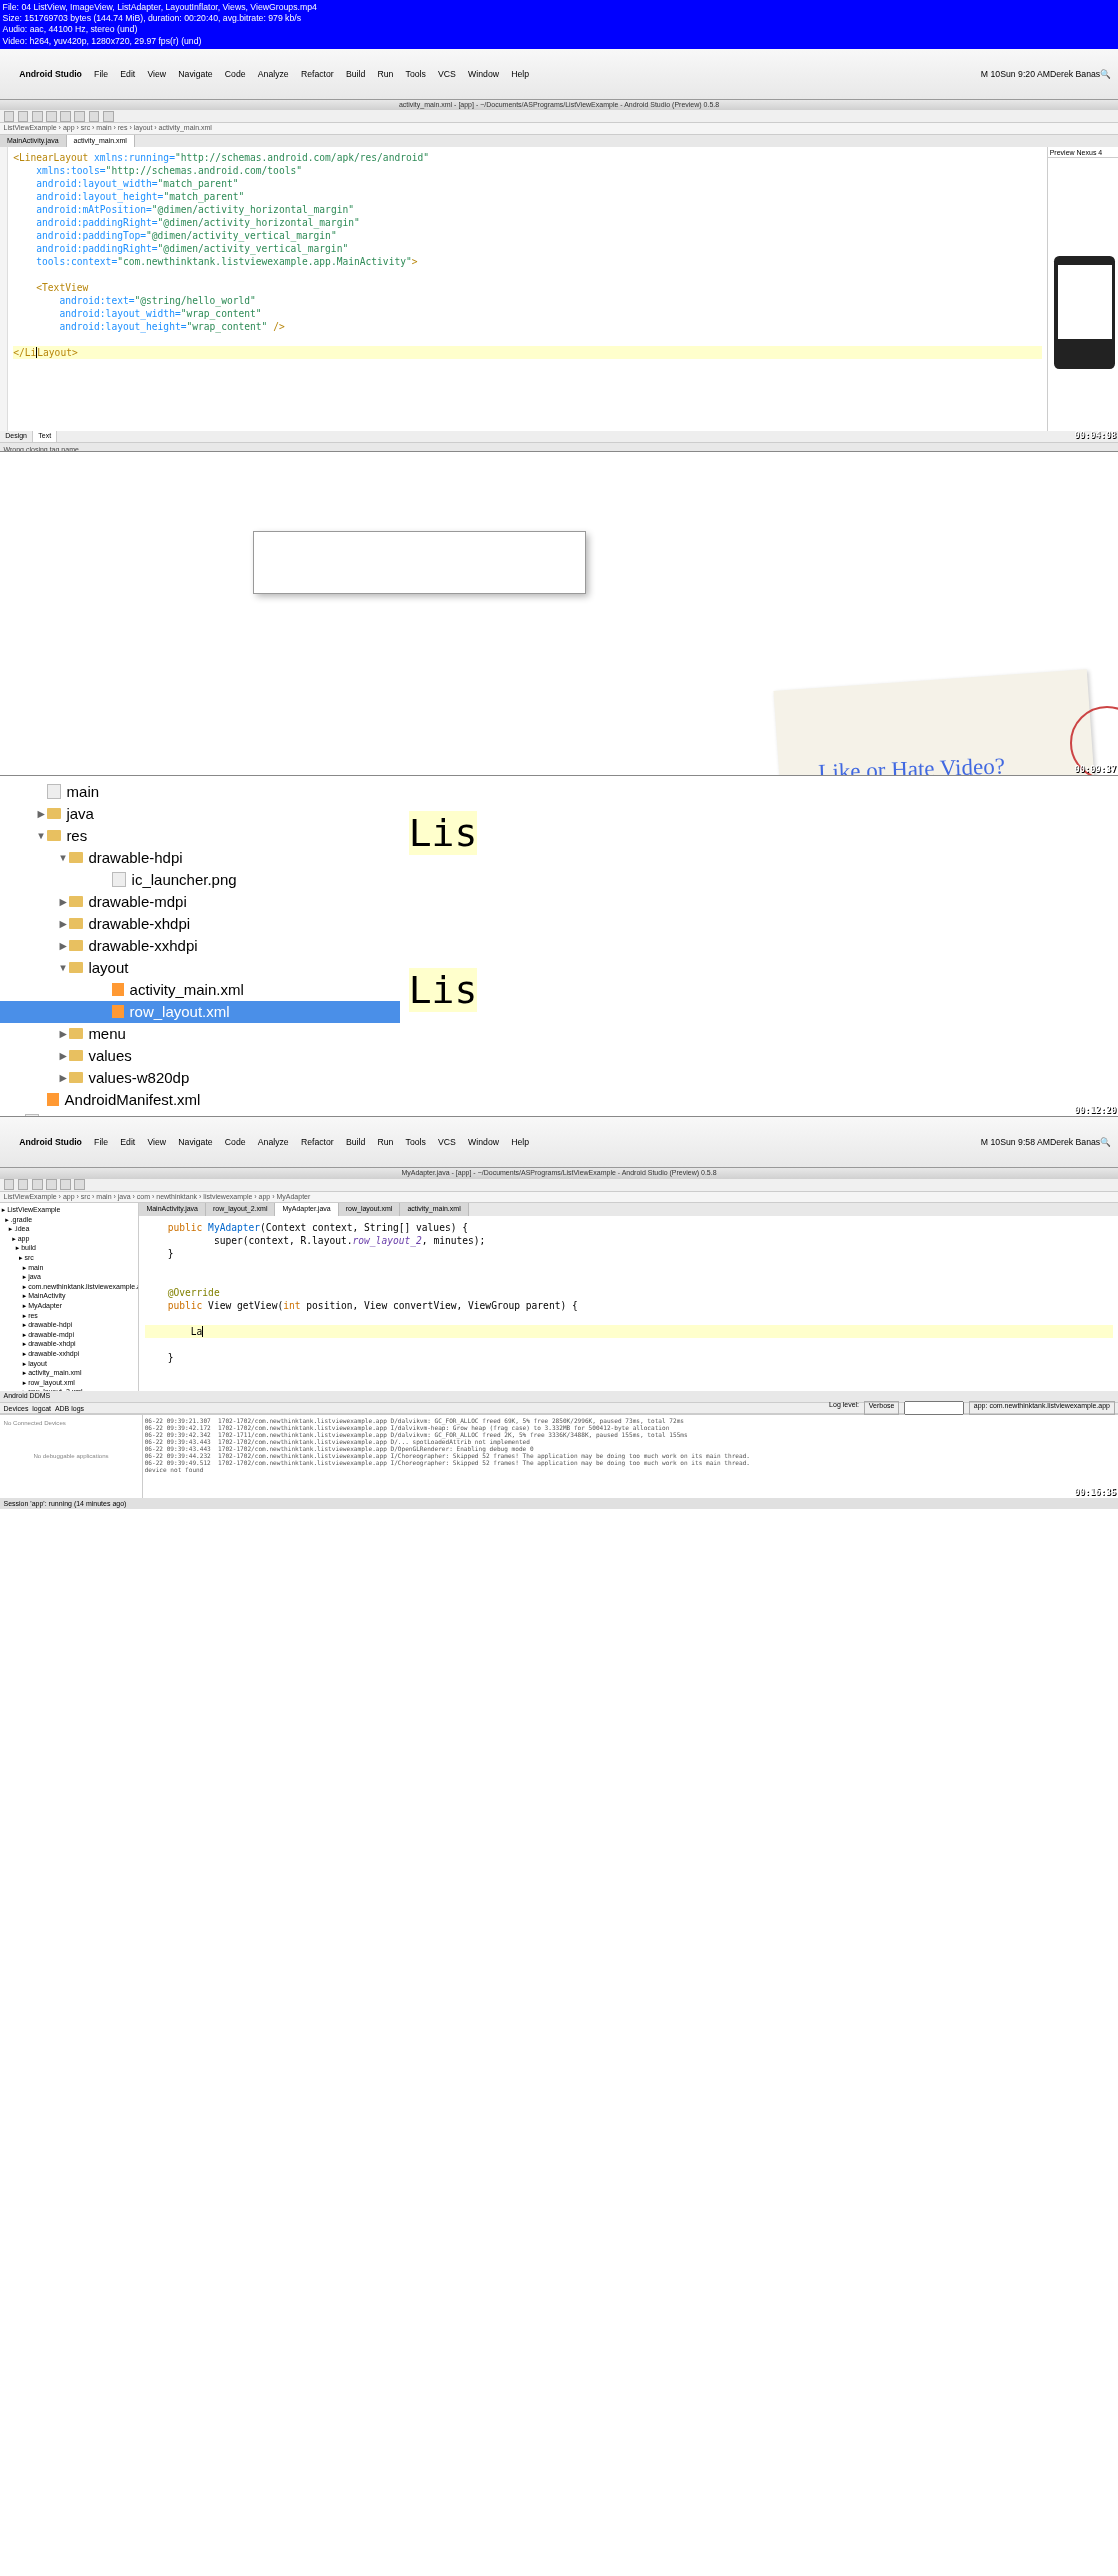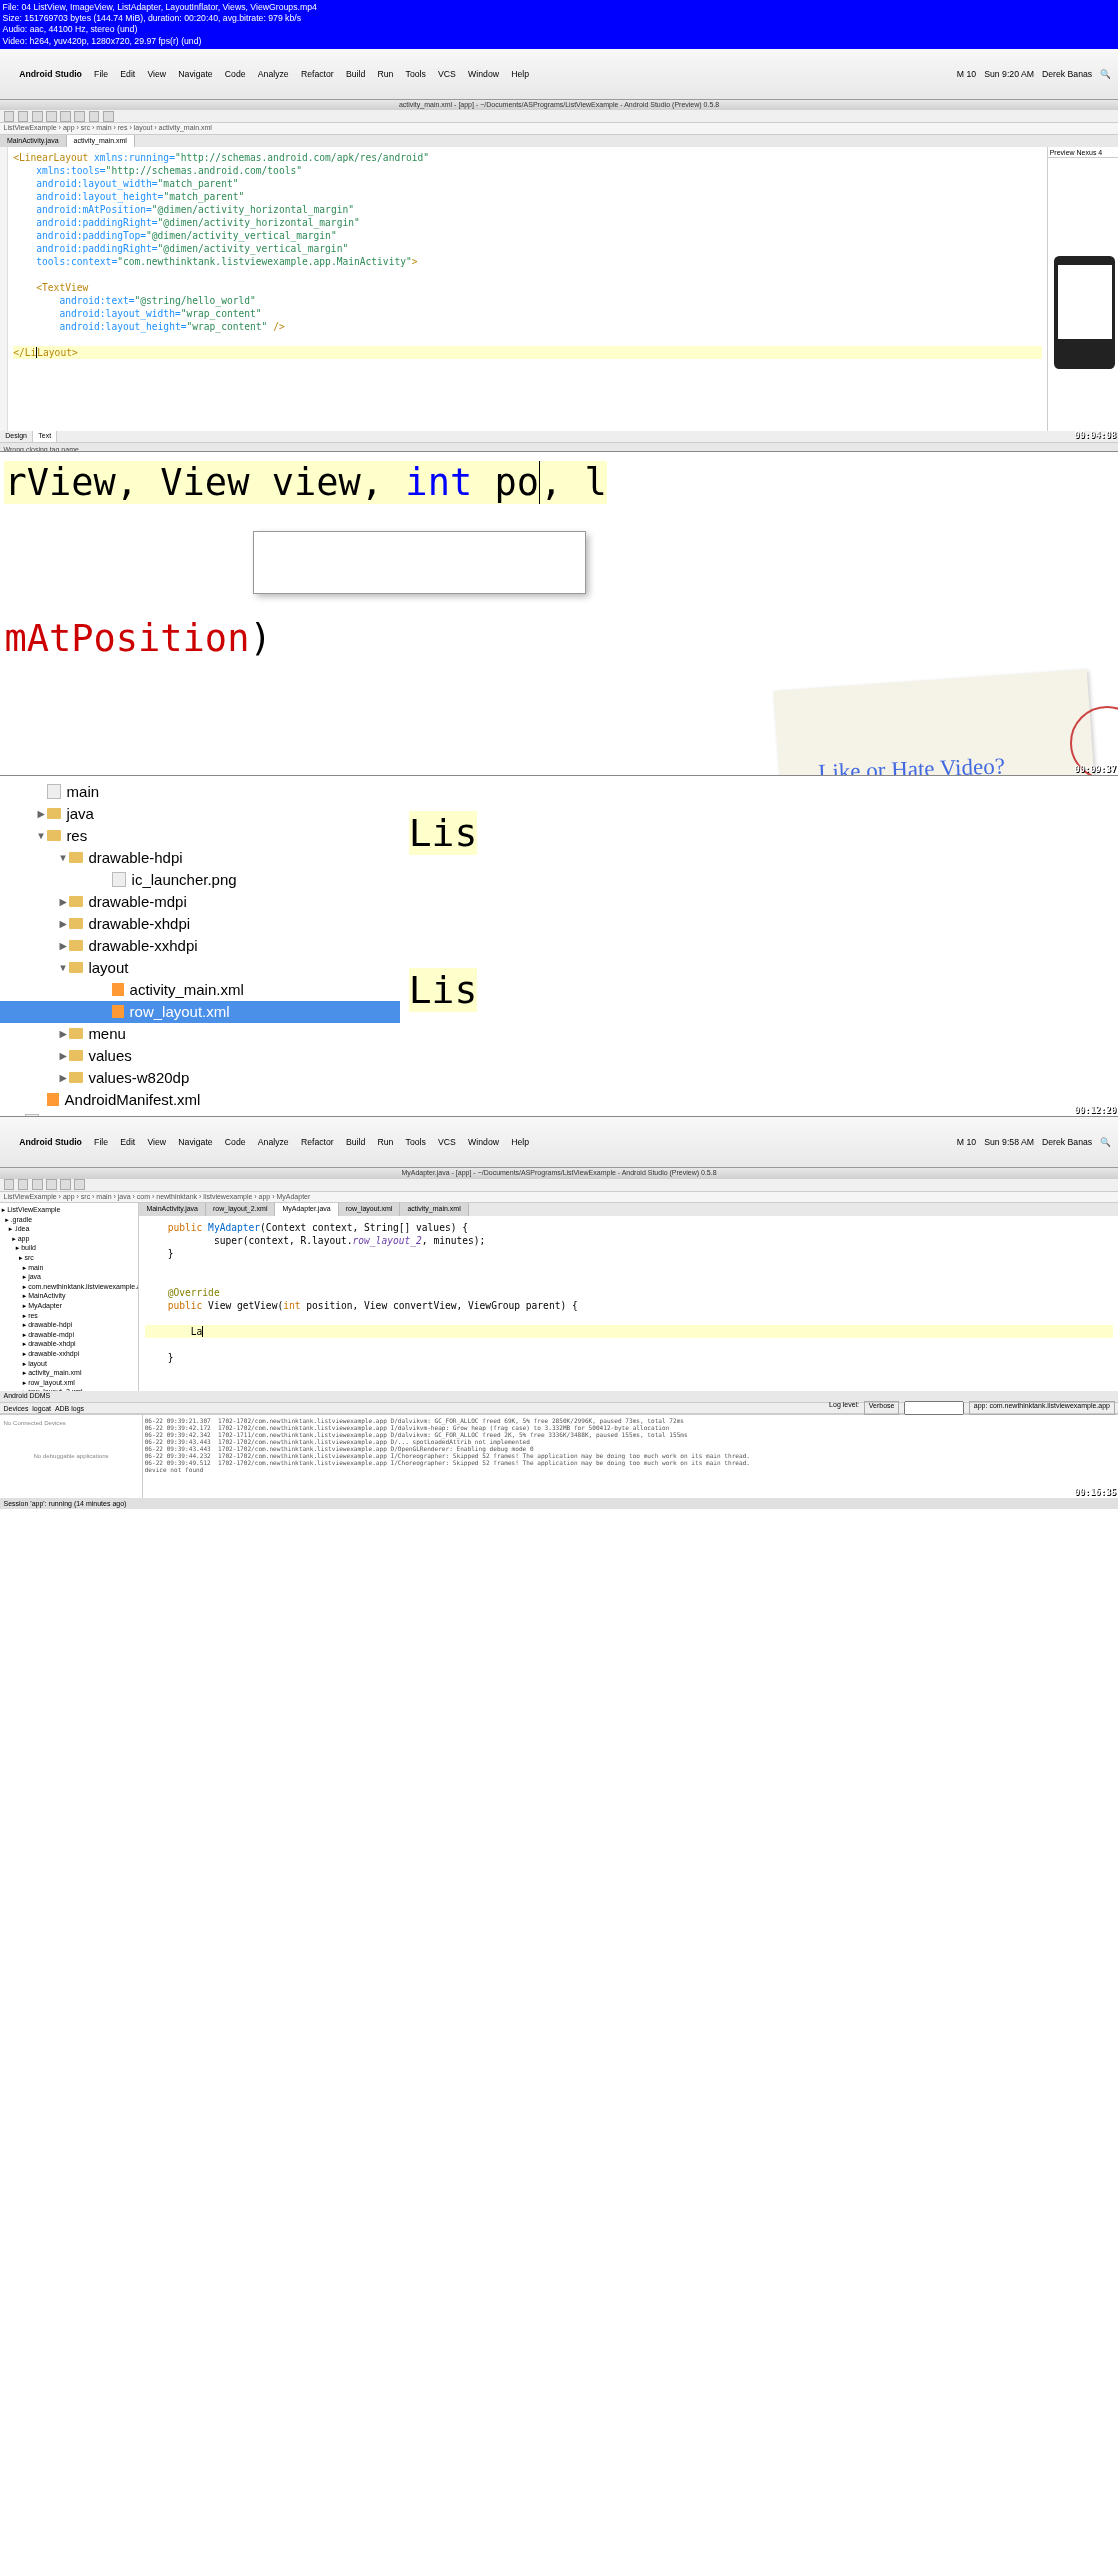--- a/index.html
+++ b/index.html
@@ -1,18 +1,18 @@
 <!DOCTYPE html>
 <html style="font-size:14px"><head>
 <meta charset="utf-8">
 <style>
 body{margin:0;font-family:-apple-system,Helvetica,Arial,sans-serif;font-size:9.6px;background:#fff}
 .header-info{background:#0000ff;color:#fff;padding:1.7px 2.6px;font-size:8.7px;line-height:1.3}
 .macmenu{background:linear-gradient(#f8f8f8,#e8e8e8);border-bottom:0.9px solid #999;height:14px;display:flex;align-items:center;padding:18px 7px;font-size:8.7px;gap:12.2px}
-.macmenu .right{margin-left:auto;display:flex;gap:8px}
+.macmenu .right{margin-left:auto;display:flex;gap:0}
 .window-title{background:linear-gradient(#e8e8e8,#d0d0d0);height:10.5px;font-size:7px;text-align:center;line-height:10.5px;color:#333}
 .toolbar{background:#f0f0f0;border-bottom:0.9px solid #ccc;height:12.2px;display:flex;gap:3.5px;padding:0 3.5px;align-items:center}
 .toolbar span{width:8.7px;height:8.7px;background:#ddd;border:0.9px solid #aaa}
 .breadcrumb{background:#f5f5f5;border-bottom:0.9px solid #ccc;height:10.5px;font-size:7px;padding:0 3.5px;line-height:10.5px;color:#555}
 .tabs{background:#e8e8e8;display:flex;height:12.2px;font-size:7px}
 .tab{padding:0 7px;border-right:0.9px solid #bbb;line-height:12.2px;background:#d8d8d8}
 .tab.active{background:#fff}
 .editor-wrap{display:flex;height:284px}
 .gutter{width:7px;background:#f4f4f4;border-right:0.9px solid #ddd}
 .code{flex:1;padding:3.5px 5.2px;font-family:Menlo,Consolas,monospace;font-size:9.6px;line-height:13px;white-space:pre;overflow:hidden}
@@ -143,25 +143,20 @@
   </div>
   <div class="dt-tabs">
       <span>Design</span>
       <span style="background:#fff">Text</span>
     </div>
   <div class="status-bar"><span style="font-size:7px;padding-left:3.5px;color:#444">Wrong closing tag name</span></div>
   <span class="timestamp" style="bottom:11px">00:04:08</span>
 </div>
 
 <div class="panel2">
-  <div class="big-code">
-    <div><span class="hl"><span>rView, View view, </span><span class="kw">int</span><span> po</span></span><span style="border-left:1.7px solid #000"></span><span class="hl">, l</span></div>
-    <div style="height:113px"></div>
-    <div><span class="err">mAtPosition</span><span>)</span></div>
-  </div>
   <div class="popup"></div>
   <div class="note">
     <div class="paper">
         <div class="paper-text">Like or Hate Video?</div>
       </div>
     <div class="stamp"></div>
   </div>
   <span class="timestamp" style="bottom:0.9px">00:09:37</span>
 </div>
 

